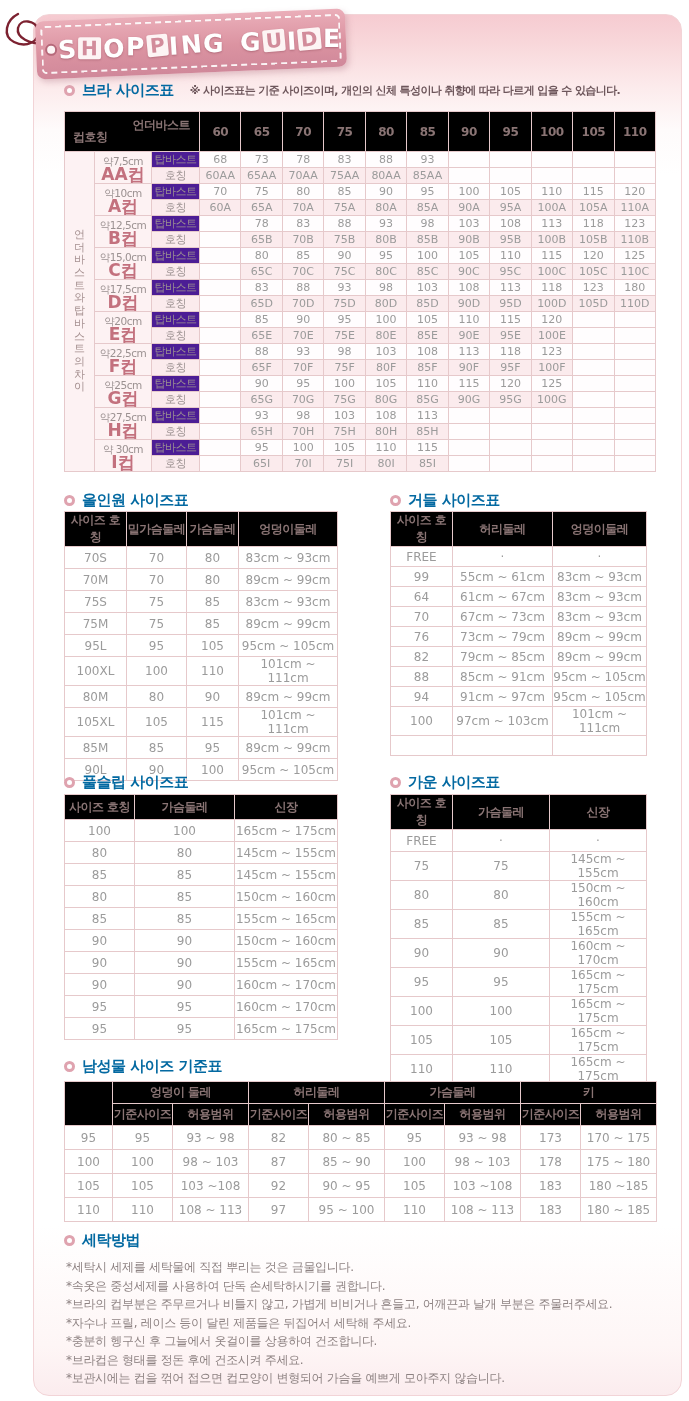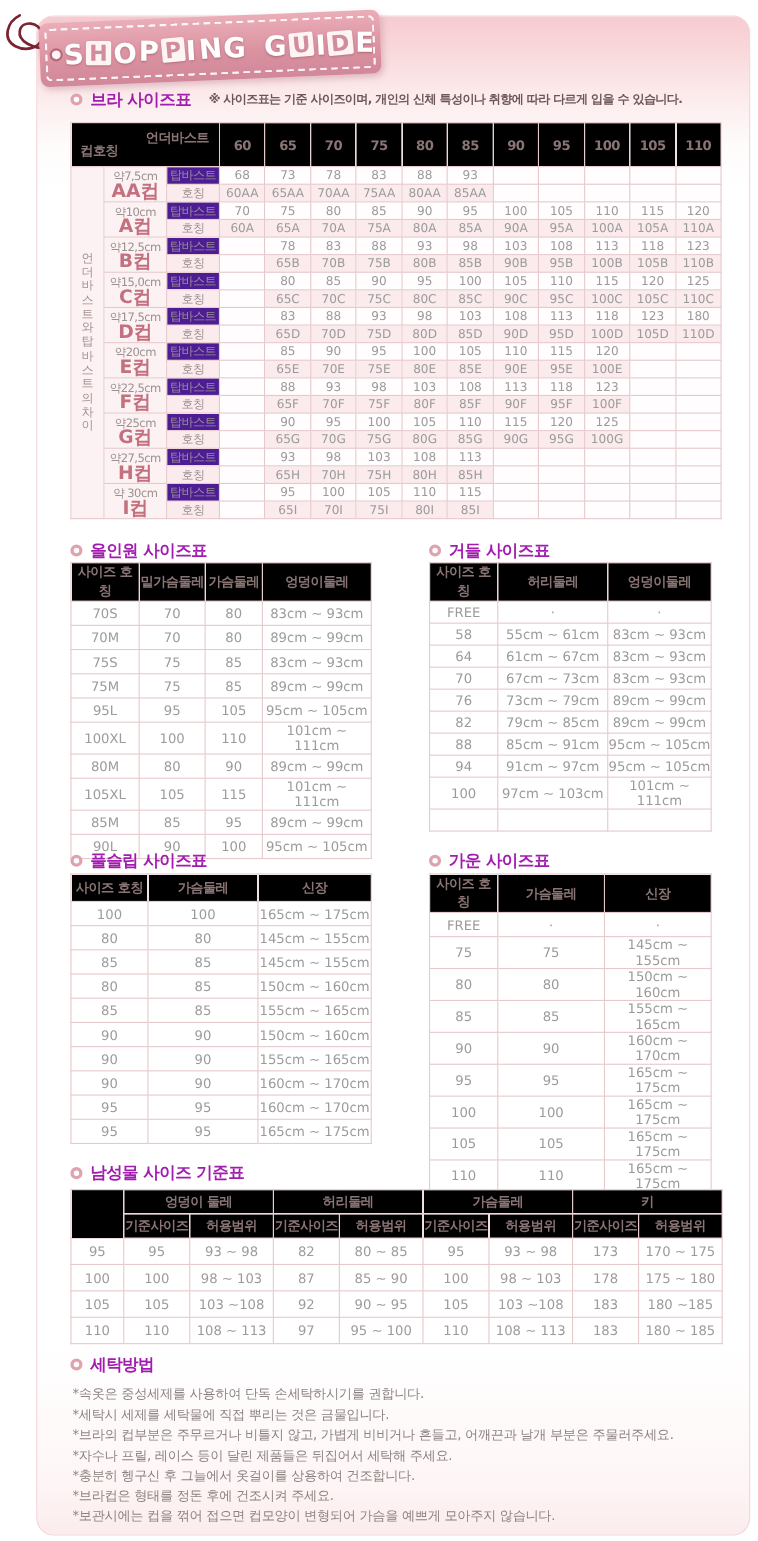--- a/index.html
+++ b/index.html
@@ -35,21 +35,21 @@
   .tag-letters span.boxed{background:#fdf4f4;color:#d28c9b;padding:1px 3px;border-radius:2px;
     text-shadow:none;box-shadow:0 1px 2px rgba(140,70,85,.4);font-size:20px}
   .tag-letters span:nth-child(odd){transform:rotate(-3deg)}
   .tag-letters span:nth-child(even){transform:rotate(2.5deg)}
   .tag-letters span:nth-child(3n){transform:rotate(-1deg) translateY(1px)}
 
   
   .sect-head{display:flex;align-items:center;height:16px;white-space:nowrap}
   .bullet{width:11px;height:11px;border-radius:50%;background:#fff;border:3px solid #dfa3af;
     box-sizing:border-box;margin-right:7px;flex:none}
-  .sect-title{font-size:15px;font-weight:bold;color:#a21caf;letter-spacing:-0.5px}
+  .sect-title{font-size:15px;font-weight:bold;color:#0369a1;letter-spacing:-0.5px}
   .sect-note{font-size:11px;font-weight:bold;color:#6d565b;margin-left:16px;letter-spacing:-0.6px}
 
   
   table.sizetable{border-collapse:collapse;table-layout:fixed;background:#fff}
   .sizetable th,.sizetable td{border:1px solid #e6c9cb;text-align:center;overflow:hidden;padding:0}
   .sizetable thead th{background:#000000;color:#8a7474;font-weight:bold;font-size:12px;height:24px;letter-spacing:-0.5px}
   .sizetable td{color:#9b9b9b;font-size:12px;height:21px}
   .t-girdle td{height:19px}
 
   
@@ -572,21 +572,21 @@
           <th>엉덩이둘레</th>
         </tr>
       </thead>
       <tbody>
         <tr>
           <td>FREE</td>
           <td>·</td>
           <td>·</td>
         </tr>
         <tr>
-          <td>58</td>
+          <td>99</td>
           <td>55cm ~ 61cm</td>
           <td>83cm ~ 93cm</td>
         </tr>
         <tr>
           <td>64</td>
           <td>61cm ~ 67cm</td>
           <td>83cm ~ 93cm</td>
         </tr>
         <tr>
           <td>70</td>
@@ -849,22 +849,22 @@
           <td>180 ~ 185</td>
         </tr>
       </tbody>
     </table>
 
   <div class="abs sect-head" style="left:64px;top:1232px">
     <span class="bullet"></span>
     <span class="sect-title">세탁방법</span>
   </div>
   <div class="abs" id="wash-lines" style="left:66px;top:1258px;width:606px">
+      <div class="wash-line">*세탁시 세제를 세탁물에 직접 뿌리는 것은 금물입니다.</div>
       <div class="wash-line">*속옷은 중성세제를 사용하여 단독 손세탁하시기를 권합니다.</div>
-      <div class="wash-line">*세탁시 세제를 세탁물에 직접 뿌리는 것은 금물입니다.</div>
       <div class="wash-line">*브라의 컵부분은 주무르거나 비틀지 않고, 가볍게 비비거나 흔들고, 어깨끈과 날개 부분은 주물러주세요.</div>
       <div class="wash-line">*자수나 프릴, 레이스 등이 달린 제품들은 뒤집어서 세탁해 주세요.</div>
       <div class="wash-line">*충분히 헹구신 후 그늘에서 옷걸이를 상용하여 건조합니다.</div>
       <div class="wash-line">*브라컵은 형태를 정돈 후에 건조시켜 주세요.</div>
       <div class="wash-line">*보관시에는 컵을 꺾어 접으면 컵모양이 변형되어 가슴을 예쁘게 모아주지 않습니다.</div>
     </div>
 
 </div>
 
 </body></html>

